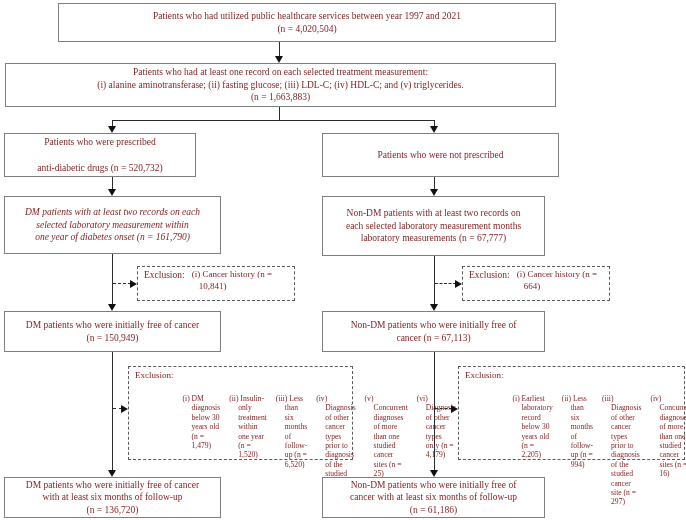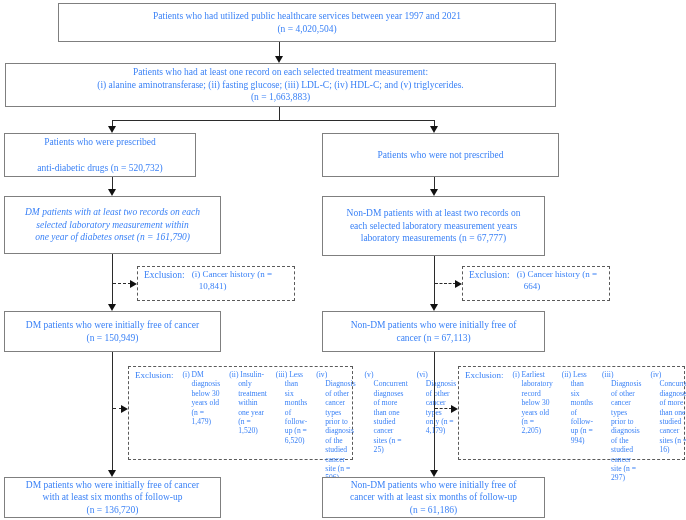--- a/index.html
+++ b/index.html
@@ -1,35 +1,35 @@
 <!DOCTYPE html>
 <html><head>
 <meta charset="utf-8">
 <style>
   html,body{margin:0;padding:0;background:#ffffff;}
   .canvas{
     position:relative;width:686px;height:520px;background:#ffffff;
-    font-family:"Liberation Serif","DejaVu Serif",serif;color:#3b82f6;overflow:hidden;
+    font-family:"Liberation Serif","DejaVu Serif",serif;color:#7f1d1d;overflow:hidden;
   }
   .box{
     position:absolute;border:1px solid #7f7f7f;background:#fff;box-sizing:border-box;
     display:flex;flex-direction:column;justify-content:center;align-items:center;
     text-align:center;font-size:9.5px;line-height:1.3;padding:2px 4px;
   }
   .box .ln{width:100%;}
   .exc{
     position:absolute;border:1px dashed #5a5a5a;background:#fff;box-sizing:border-box;
     text-align:left;padding:2px 4px 2px 6px;font-size:9px;line-height:1.3;
     display:flex;flex-direction:row;justify-content:center;
   }
   .exc .ttl{font-size:9.5px;}
   .exc .item{padding-left:14px;text-indent:-7px;}
   .exc.big{font-size:7.6px;line-height:1.24;justify-content:flex-start;padding-top:3px;}
   .exc.big .ttl{font-size:9px;margin-bottom:2px;}
-  .exc.big .item{padding-left:18px;text-indent:-9px;}
+  .exc.big .item{padding-left:18px;text-indent:-9px;margin-top:24px;}
   .vline{position:absolute;width:1px;background:#2b2b2b;}
   .hline{position:absolute;height:1px;background:#2b2b2b;}
   .dline{position:absolute;height:0;border-top:1px dashed #2b2b2b;}
   .arr-d{position:absolute;width:0;height:0;border-left:4px solid transparent;border-right:4px solid transparent;border-top:7px solid #111;}
   .arr-r{position:absolute;width:0;height:0;border-top:4px solid transparent;border-bottom:4px solid transparent;border-left:7px solid #111;}
 </style>
 </head>
 <body>
 
 <div class="canvas">
@@ -68,21 +68,21 @@
   <div class="vline" style="left:434px;top:177px;height:13px;"></div>
   <div class="arr-d" style="left:430px;top:189px;"></div>
 
   <div class="box" style="left:4px;top:196px;width:217px;height:58px;font-style:italic;">
     <div class="ln">DM patients with at least two records on each</div>
     <div class="ln">selected laboratory measurement within</div>
     <div class="ln">one year of diabetes onset (n = 161,790)</div>
   </div>
   <div class="box" style="left:322px;top:196px;width:223px;height:60px;">
     <div class="ln">Non-DM patients with at least two records on</div>
-    <div class="ln">each selected laboratory measurement years</div>
+    <div class="ln">each selected laboratory measurement months</div>
     <div class="ln">laboratory measurements (n = 67,777)</div>
   </div>
 
   <div class="vline" style="left:112px;top:254px;height:51px;"></div>
   <div class="arr-d" style="left:108px;top:304px;"></div>
   <div class="dline" style="left:113px;top:283px;width:18px;"></div>
   <div class="arr-r" style="left:130px;top:280px;"></div>
   <div class="exc" style="left:137px;top:266px;width:158px;height:35px;">
     <div class="ttl">Exclusion:</div>
     <div class="item">(i) Cancer history (n = 10,841)</div>

